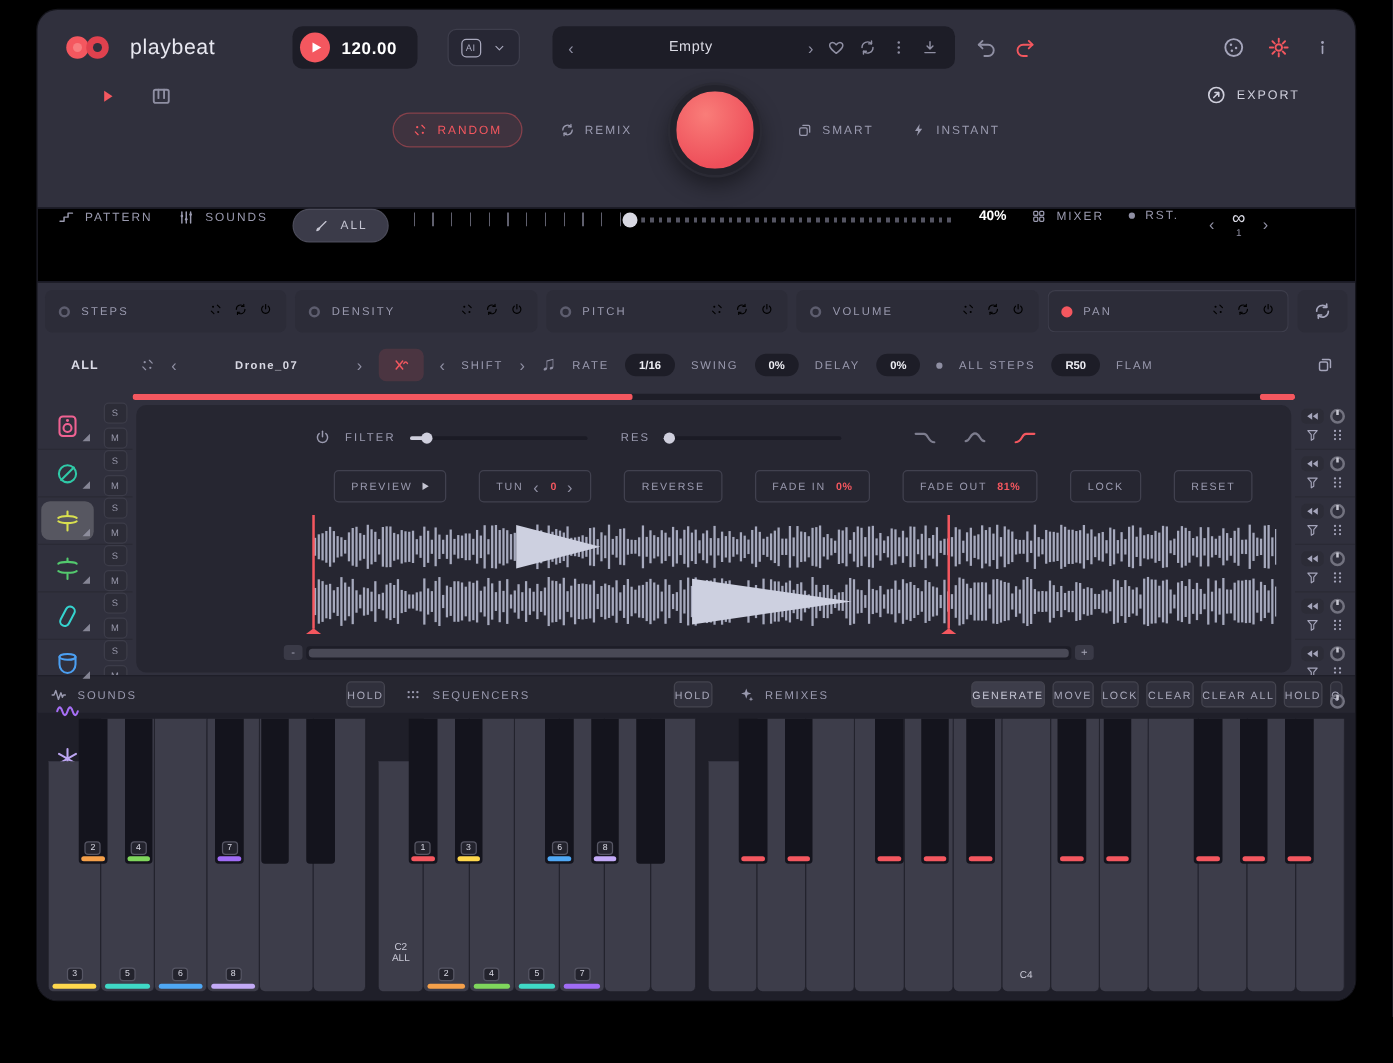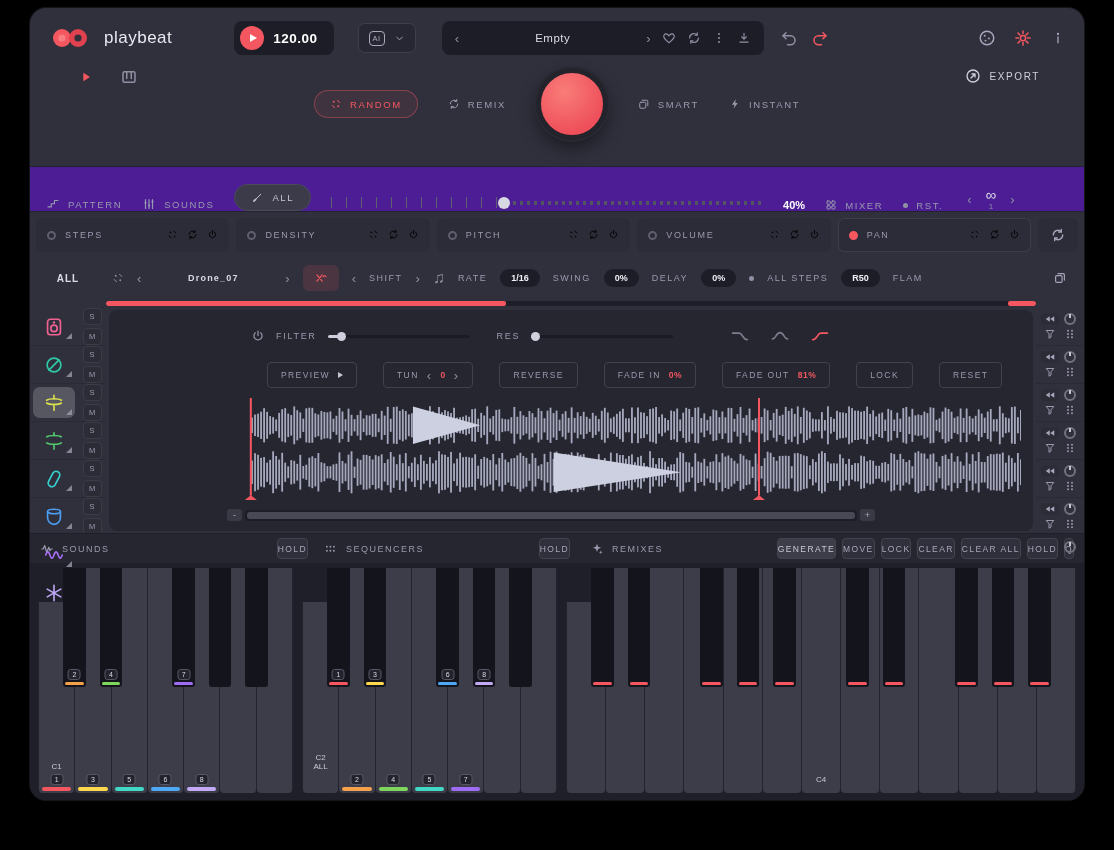--- a/index.html
+++ b/index.html
@@ -44,22 +44,22 @@
           font-size:9.5px; letter-spacing:1.6px; }
   .pill.random { color:#f4575f; background:rgba(244,87,95,.08); border:1px solid rgba(244,87,95,.4); }
   .mode { display:flex; align-items:center; gap:8px; color:#9a9aaf; font-size:9.5px; letter-spacing:1.6px; }
   .big-btn { width:72px; height:72px; border-radius:50%;
              background:radial-gradient(circle at 38% 30%, #f97d79, #ee4f5a 72%);
              border:5px solid #23232c; box-shadow:0 0 0 2px #2a2a34, 0 8px 18px rgba(0,0,0,.45); }
   .t-right { position:absolute; right:44px; }
   .export { display:flex; align-items:center; gap:8px; color:#cfcfdc; font-size:10px; letter-spacing:1.6px; }
 
   
-  .prow { height:46px; background:#4c1d95; border-top:1px solid #222230; border-bottom:1px solid #222230;
-          display:flex; align-items:flex-end; padding:0 16px; gap:20px; color:#9a9aaf; flex:none; }
+  .prow { height:60px; background:#000000; border-top:1px solid #222230; border-bottom:1px solid #222230;
+          display:flex; align-items:flex-start; padding:0 16px; gap:20px; color:#9a9aaf; flex:none; }
   .pitem { display:flex; align-items:center; gap:8px; font-size:9.5px; letter-spacing:1.6px; }
   .allpill { display:flex; align-items:center; gap:9px; background:#3b3b49; border:1px solid #4b4b59;
              border-radius:14px; height:27px; padding:0 16px; font-size:9.5px; letter-spacing:1.6px; color:#c5c5d2; }
   .psl { flex:1; max-width:432px; height:17px; position:relative; }
   .psl-ticks { position:absolute; left:0; top:3px; height:11px;
                background:repeating-linear-gradient(90deg,#60606e 0,#60606e 1px,transparent 1px,transparent 15px); }
   .psl-dots { position:absolute; right:0; top:7px; height:4px;
               background:repeating-linear-gradient(90deg,#545462 0,#545462 3px,transparent 3px,transparent 7px); }
   .psl-handle { position:absolute; top:2.5px; width:12px; height:12px; margin-left:-6px; border-radius:50%; background:#d8d8e2; }
   .pval { color:#fff; font-size:11px; font-weight:bold; }
@@ -1532,25 +1532,20 @@
         <div class="bbtn">CLEAR</div>
         <div class="bbtn">CLEAR ALL</div>
         <div class="bbtn">HOLD</div>
         <div class="bbtn">Q</div>
       </div>
   </div>
 
   <div class="kb">
       <div class="kb-sec" style="flex: 7 1 0%;">
         <div class="wkey">
-          <div class="wk-label">C1</div>
-          <div class="wk-badge">1</div>
-          <div class="wk-stripe" style="background:#f4575f"></div>
-        </div>
-        <div class="wkey">
           <div class="wk-badge">3</div>
           <div class="wk-stripe" style="background:#ffd84d"></div>
         </div>
         <div class="wkey">
           <div class="wk-badge">5</div>
           <div class="wk-stripe" style="background:#3fd9c6"></div>
         </div>
         <div class="wkey">
           <div class="wk-badge">6</div>
           <div class="wk-stripe" style="background:#4fa8f5"></div>

